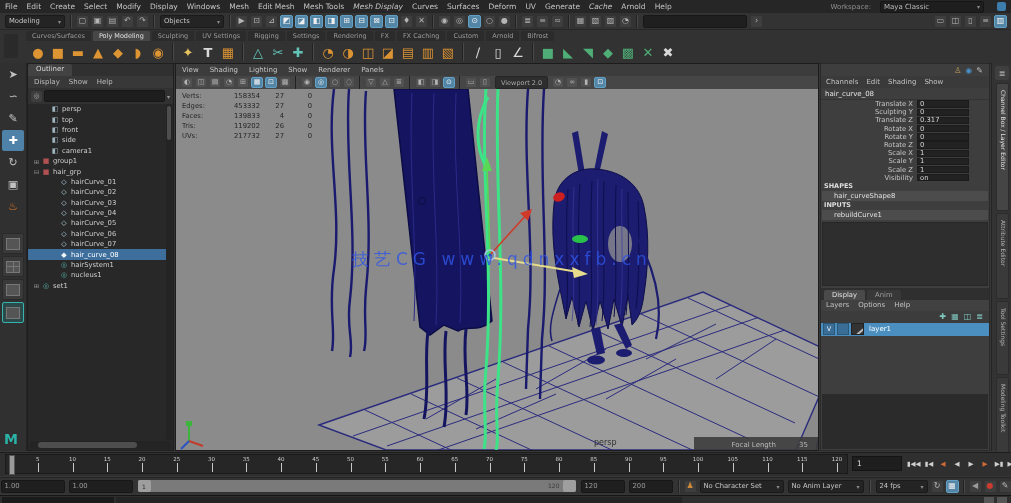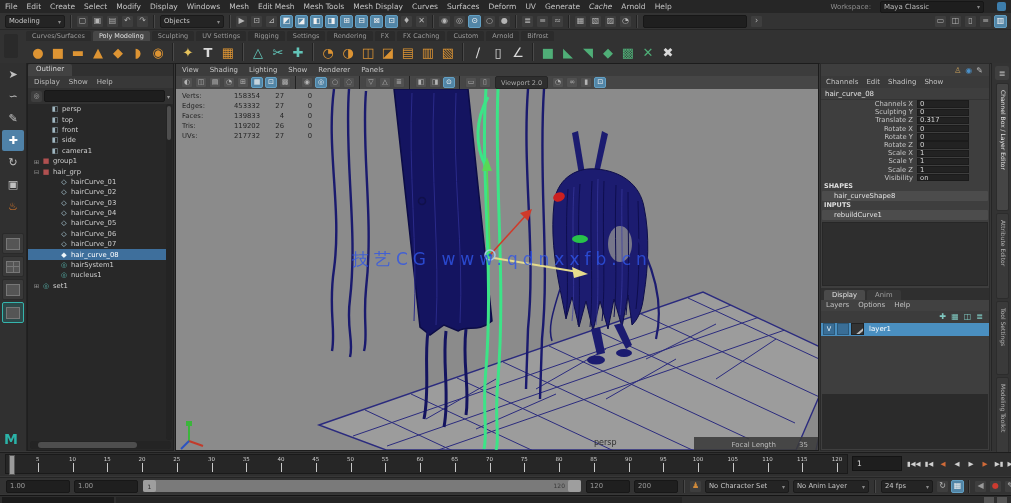--- a/index.html
+++ b/index.html
@@ -8,21 +8,21 @@
         -webkit-font-smoothing:antialiased;}
   
   #menubar{position:absolute;left:0;top:0;width:1011px;height:13px;background:#262626;
            display:flex;align-items:center;padding:0 5px;box-sizing:border-box;font-size:7.5px;gap:9px;}
   #menubar .menu{color:#c4c4c4;white-space:nowrap;cursor:default;}
   #menubar .wslabel{margin-left:auto;color:#8f8f8f;font-size:7px;}
   #menubar .wsbox{width:96px;height:10px;background:#1e1e1e;border:1px solid #161616;border-radius:2px;
                   font-size:7px;color:#bdbdbd;display:flex;align-items:center;justify-content:space-between;padding:0 3px;}
   #menubar .wsicon{width:9px;height:9px;background:#3d7dab;border-radius:2px;margin-left:4px;}
   
-  .iconrow{display:flex;align-items:center;}
+  .iconrow{display:flex;align-items:center;justify-content:center;}
   #statusline{position:absolute;left:0;top:13px;width:1011px;height:17px;background:#333333;
               border-bottom:1px solid #272727;padding:0 3px;box-sizing:border-box;}
   .uiicon{width:13px;height:13px;display:inline-flex;align-items:center;justify-content:center;
           font-size:8px;line-height:1;color:#b5b5b5;background:#3e3e3e;border:1px solid #333;
           border-radius:2px;margin:0 1px;box-sizing:border-box;flex:0 0 auto;}
   .uiicon.act{background:#5285a6;border-color:#62a0c4;color:#f0f0f0;}
   .vsep{width:1px;height:13px;background:#222;border-right:1px solid #484848;margin:0 3px;flex:0 0 auto;}
   .flexsp{flex:1 1 auto;}
   .uisel{height:13px;background:#242424;border:1px solid #1a1a1a;border-radius:2px;display:inline-flex;
          align-items:center;justify-content:space-between;padding:0 3px;color:#c6c6c6;font-size:6.8px;
@@ -152,21 +152,21 @@
   <span class="menu" style="order: 1;">File</span>
       <span class="menu" style="order: 1;">Edit</span>
       <span class="menu" style="order: 1;">Create</span>
       <span class="menu" style="order: 1;">Select</span>
       <span class="menu" style="order: 1;">Modify</span>
       <span class="menu" style="order: 1;">Display</span>
       <span class="menu" style="order: 1;">Windows</span>
       <span class="menu" style="order: 1;">Mesh</span>
       <span class="menu" style="order: 1;">Edit Mesh</span>
       <span class="menu" style="order: 1;">Mesh Tools</span>
-      <span class="menu" style="order: 1;">Mesh Display</span>
+      <span class="menu" style="order: 1; font-style: italic;">Mesh Display</span>
       <span class="menu" style="order: 1;">Curves</span>
       <span class="menu" style="order: 1;">Surfaces</span>
       <span class="menu" style="order: 1;">Deform</span>
       <span class="menu" style="order: 1;">UV</span>
       <span class="menu" style="order: 1;">Generate</span>
       <span class="menu" style="order: 1; font-style: italic;">Cache</span>
       <span class="menu" style="order: 1;">Arnold</span>
       <span class="menu" style="order: 1;">Help</span>
     </div>
 
@@ -600,21 +600,21 @@
       </div>
     <div id="cbmenus">
         <span>Channels</span>
         <span>Edit</span>
         <span>Shading</span>
         <span>Show</span>
       </div>
     <div id="cbobj">hair_curve_08</div>
     <div id="cbattrs">
         <div class="cbrow">
-          <span class="lab">Channels X</span>
+          <span class="lab">Translate X</span>
           <span class="val">0</span>
         </div>
         <div class="cbrow">
           <span class="lab">Sculpting Y</span>
           <span class="val">0</span>
         </div>
         <div class="cbrow">
           <span class="lab">Translate Z</span>
           <span class="val">0.317</span>
         </div>

